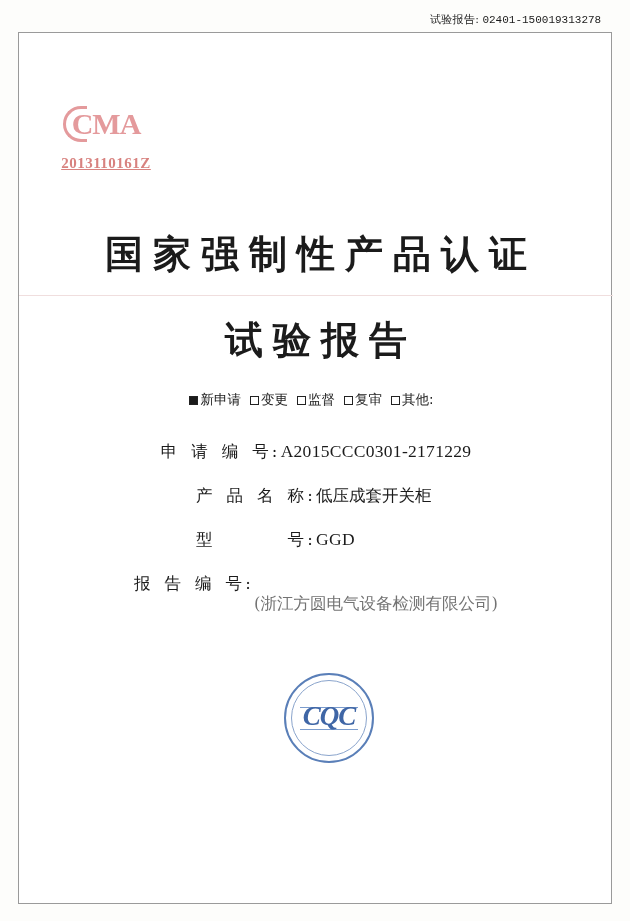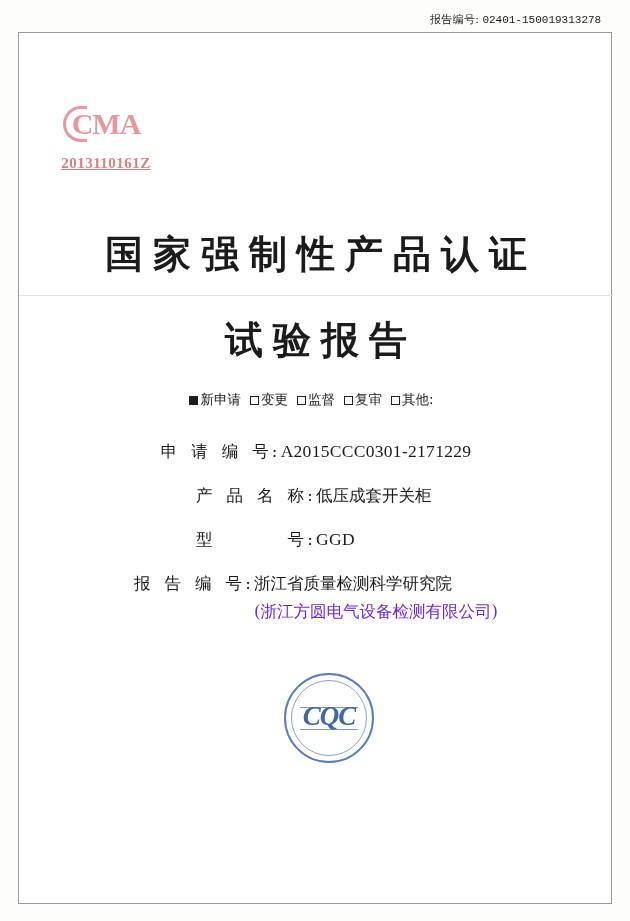--- a/index.html
+++ b/index.html
@@ -265,23 +265,23 @@
     white-space: nowrap;
   }
   .field-value.latin {
     font-family: "Liberation Serif", serif;
     font-size: 17.5px;
     letter-spacing: 0.3px;
   }
   .field-value-second {
     font-family: "DejaVu Serif", serif;
     font-size: 16.5px;
-    color: #6d28d9;
+    color: #737373;
     white-space: nowrap;
-    margin-top: 6px;
+    margin-top: 20px;
   }
   .field-row.stacked {
     align-items: flex-start;
   }
   .field-row.stacked .field-label,
   .field-row.stacked .field-colon {
     line-height: 1.3;
   }
   .field-stack {
     display: flex;
@@ -334,21 +334,21 @@
   }
   .cqc-seal .bar.b1 { top: 34px; }
   .cqc-seal .bar.b2 { top: 56px; }
 </style>
 </head>
 <body>
 
 <div class="page">
 
   <div class="report-no">
-    <span class="label">报告编号:</span>
+    <span class="label">试验报告:</span>
     <span class="value">02401-150019313278</span>
   </div>
 
   <div class="doc-border">
 
     <div class="scanline"></div>
 
     <div class="cma-block">
       <div class="cma-mark">
         <div class="cma-arc"></div>
@@ -382,21 +382,20 @@
       <div class="field-row">
         <div class="field-label">型　　号</div>
         <div class="field-colon">:</div>
         <div class="field-value latin">GGD</div>
       </div>
 
       <div class="field-row stacked">
         <div class="field-label">报告编号</div>
         <div class="field-colon">:</div>
         <div class="field-stack">
-          <div class="field-value">浙江省质量检测科学研究院</div>
           <div class="field-value-second">(浙江方圆电气设备检测有限公司)</div>
         </div>
       </div>
 
     </div>
 
     <div class="cqc-seal">
       <div class="ring-outer"></div>
       <div class="ring-inner"></div>
       <div class="bar b1"></div>

